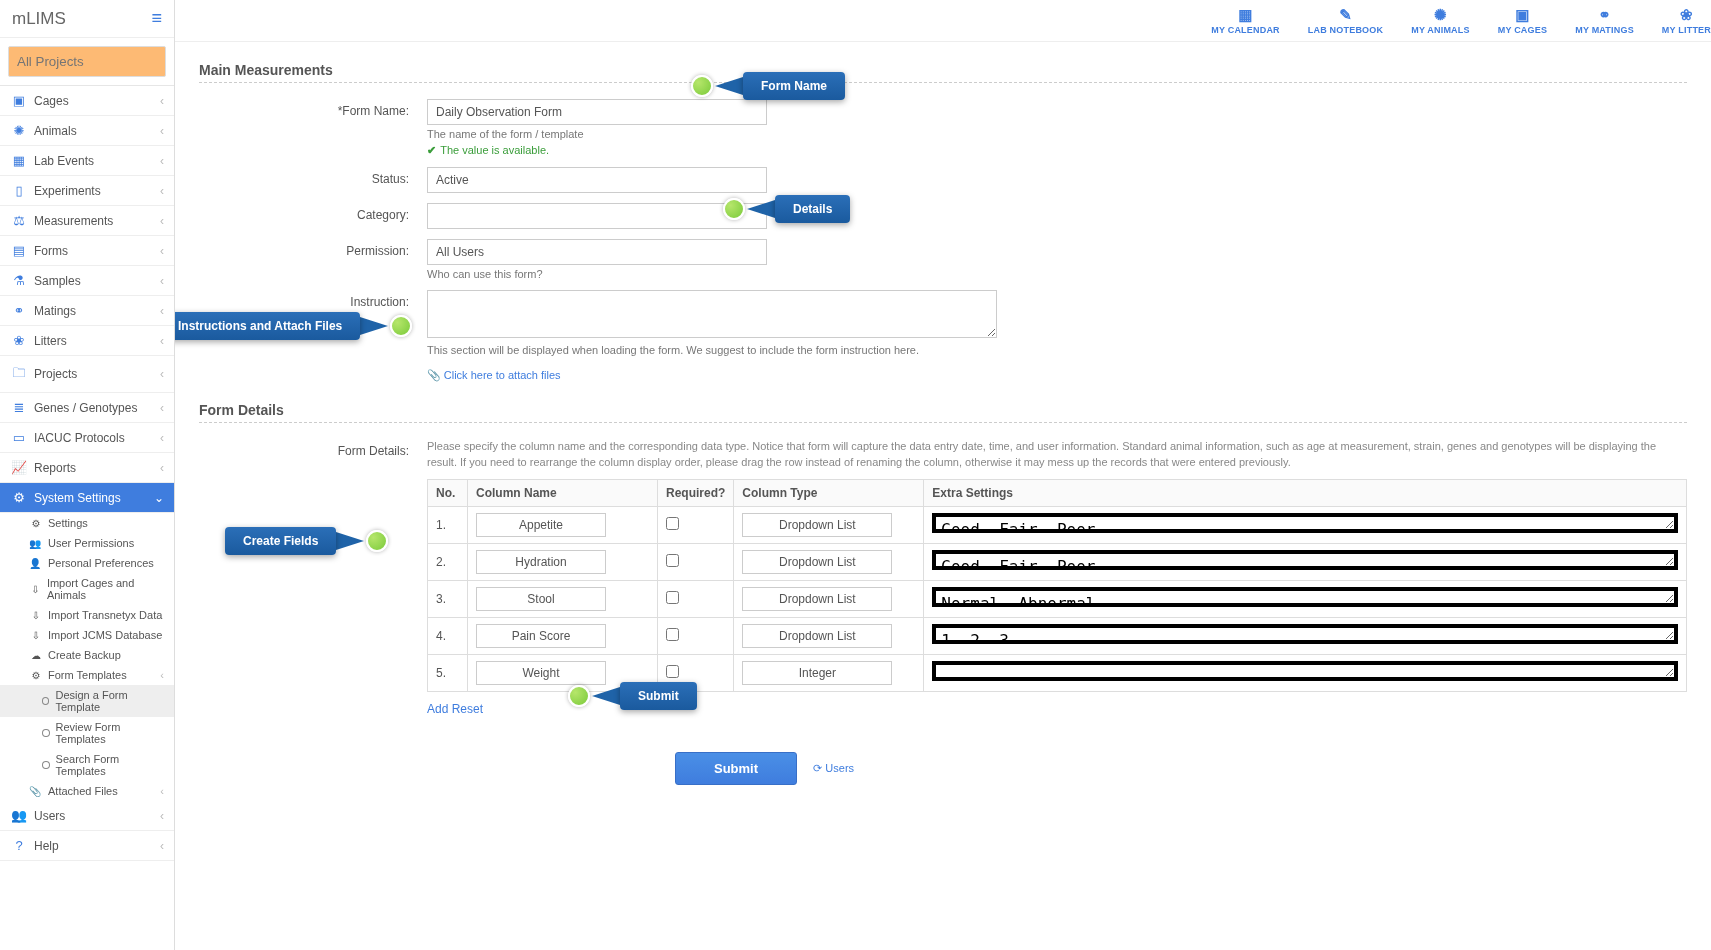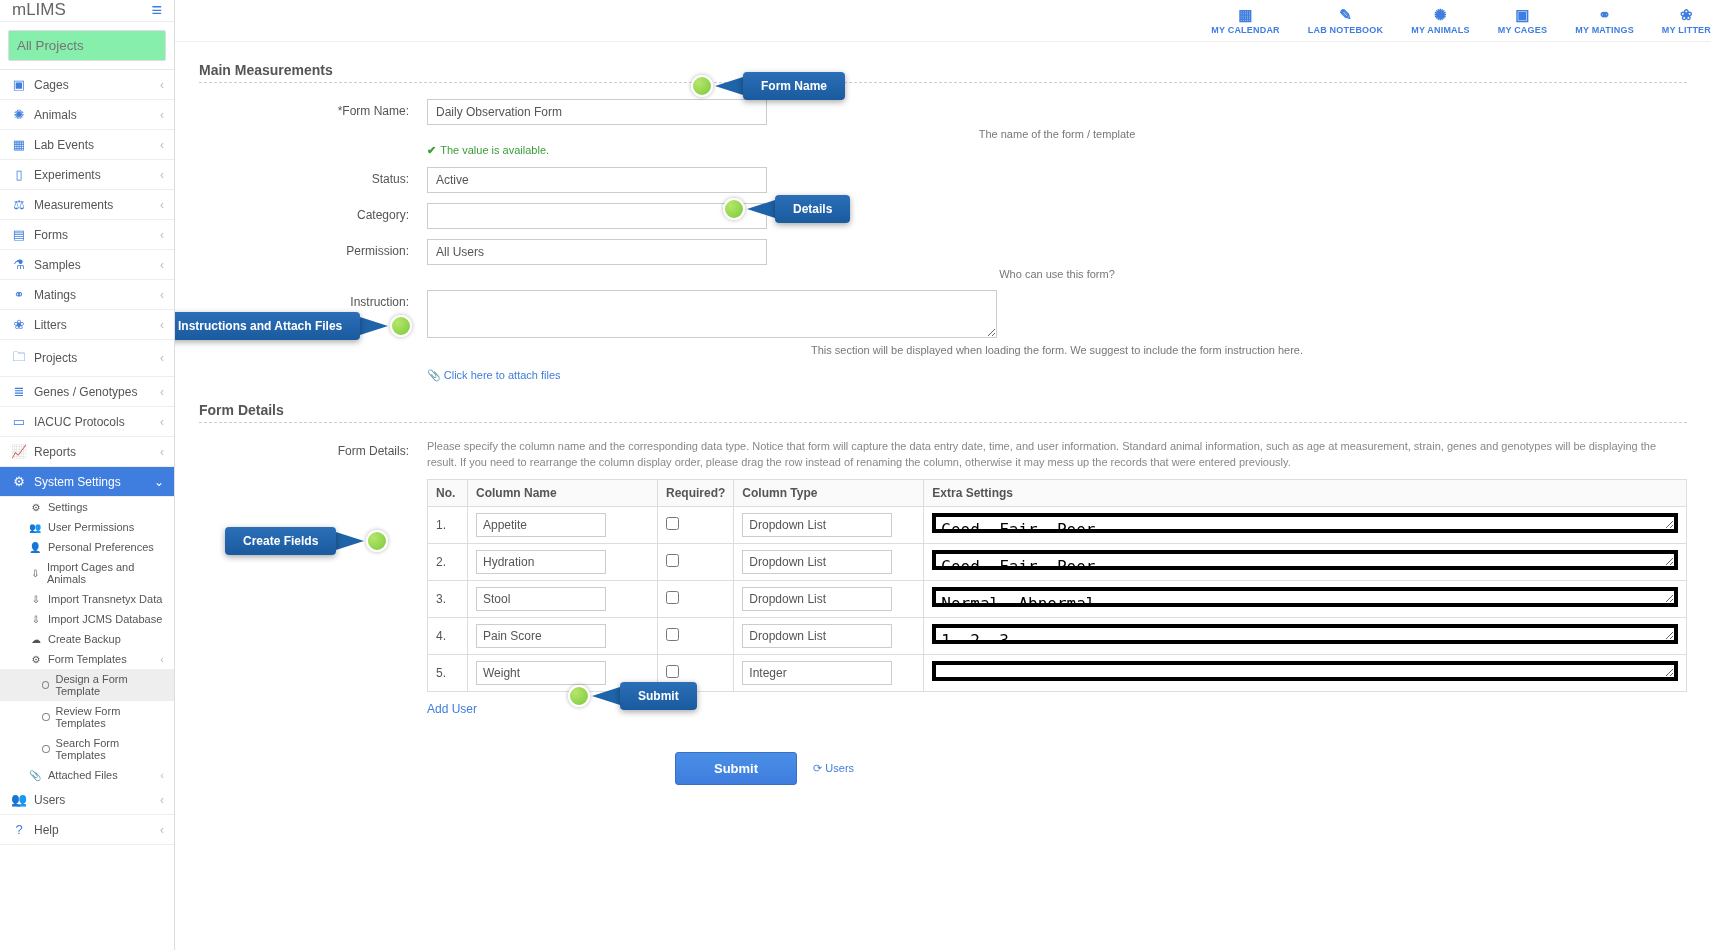--- a/index.html
+++ b/index.html
@@ -1,25 +1,25 @@
 <!DOCTYPE html>
 <html><head>
 <meta charset="utf-8">
 <style>
 * { box-sizing: border-box; margin: 0; padding: 0; }
 body { font-family: Arial, Helvetica, sans-serif; font-size: 12px; color: #555; background: #fff; }
 .app { display: flex; width: 1711px; height: 950px; box-shadow: 0 0 10px rgba(0,0,0,0.3); overflow: hidden; position: relative; }
 
 
 .sidebar { width: 175px; border-right: 1px solid #ddd; display: flex; flex-direction: column; background: #fff; }
-.sidebar-header { display: flex; justify-content: space-between; padding: 0 12px; border-bottom: 1px solid #eee; color:#666; }
+.sidebar-header { display: flex; align-items: center; justify-content: space-between; padding: 8px 12px; border-bottom: 1px solid #eee; color:#666; }
 .sidebar-brand { font-size: 17px; font-weight: normal; color: #666; }
 .burger { color: #3F7DDE; font-size: 18px; cursor: pointer; }
 .sidebar-search-wrap { padding: 8px; border-bottom: 1px solid #e6e6e6; }
-.sidebar-search { width: 100%; padding: 7px 8px; border: 1px solid #ddd; background: #86efac; color:#666; border-radius:2px; }
+.sidebar-search { width: 100%; padding: 7px 8px; border: 1px solid #ddd; background: #fdba74; color:#666; border-radius:2px; }
 .nav { list-style: none; }
 .nav-item { display: flex; align-items: center; padding: 7px 10px; border-bottom: 1px solid #eee; cursor: pointer; color:#555; }
 .nav-item .icon { width: 18px; color: #3F7DDE; font-size: 13px; display:flex; justify-content:center; }
 .nav-item .label { flex: 1; margin-left: 6px; font-size: 12px; }
 .nav-item .chev { color: #bbb; font-size: 12px; }
 .nav-item.active { background: #3F7DDE; color: #fff; }
 .nav-item.active .icon, .nav-item.active .chev { color: #fff; }
 .nav-sub { list-style:none; }
 .nav-sub li { padding: 4px 10px 4px 30px; font-size: 11px; color:#555; cursor:pointer; display:flex; align-items:center; gap:6px; }
 .nav-sub li.active { background:#eee; }
@@ -34,32 +34,32 @@
 
 .content { flex:1; padding: 20px 24px; overflow:auto; position:relative; }
 .section-title { font-size:14px; font-weight:bold; color:#555; margin-bottom:4px; }
 .section-rule { border-bottom:1px dashed #ccc; margin-bottom:16px; }
 
 .form-row { display:flex; margin-bottom:10px; }
 .form-label { width:228px; text-align:right; padding-right:18px; padding-top:5px; color:#555; font-size:12px; }
 .form-field { flex:1; }
 .form-field input[type=text], .form-field select { width:340px; padding:5px 8px; border:1px solid #ccc; font-size:12px; color:#555; }
 .form-field textarea { width:570px; height:48px; padding:5px 8px; border:1px solid #ccc; font-size:12px; resize:both; }
-.help-text { font-size:11px; color:#777; margin-top:3px;text-align:center; }
+.help-text { font-size:11px; color:#777; margin-top:3px; }
 .avail { color:#3a9d3a; font-size:11px; margin-top:4px; }
 .avail .check { font-weight:bold; margin-right:4px; }
 .attach-link { color:#3F7DDE; font-size:11px; cursor:pointer; text-decoration:none; }
 .attach-link::before { content:"📎 "; font-size:11px; }
 
 .details-hint { color:#888; font-size:11px; line-height:1.45; margin-bottom:8px; }
 
 .fields-table { width:100%; border-collapse:collapse; border:1px solid #ddd; }
 .fields-table th, .fields-table td { border:1px solid #ddd; padding:6px 8px; text-align:left; font-size:12px; color:#555; vertical-align:middle; }
 .fields-table th { background:#fafafa; font-weight:bold; }
-.fields-table input[type=text] { width:130px; padding:4px 6px; border:1px solid #ccc; font-size:12px; }
+.fields-table input[type=text] { width:130px; padding:4px 6px; border:1px solid #ccc; font-size:12px;text-align:center; }
 .fields-table td.col-type input { width:150px; }
 .fields-table textarea { width:100%; height:20px; padding:3px 5px; border:4px solid #000000; font-size:16px; resize:both;text-decoration:underline; }
 .fields-table .no-col { width:40px; }
 .fields-table .req-col { width:70px; text-align:left; }
 .fields-table .ct-col { width:190px; }
 .fields-table .cn-col { width:190px; }
 
 .add-more { color:#3F7DDE; font-size:12px; margin-top:10px; cursor:pointer; display:inline-block; }
 
 .actions { margin-top:36px; margin-left:248px; display:flex; align-items:center; gap:16px; }
@@ -362,21 +362,21 @@
                 </tr>
                 <tr>
                   <td class="no-col">5.</td>
                   <td><input type="text" value="Weight" style=""></td>
                   <td class="req-col"><input type="checkbox" style=""></td>
                   <td class="col-type"><input type="text" value="Integer" style=""></td>
                   <td><textarea style=""></textarea></td>
                 </tr>
               </tbody>
           </table>
-          <span class="add-more">Add User</span>
+          <span class="add-more">Add Reset</span>
 
           <div class="actions">
             <button class="btn-submit">Submit</button>
             <span class="reset-link">Users</span>
           </div>
         </div>
       </div>
 
     </div>
   </div>

